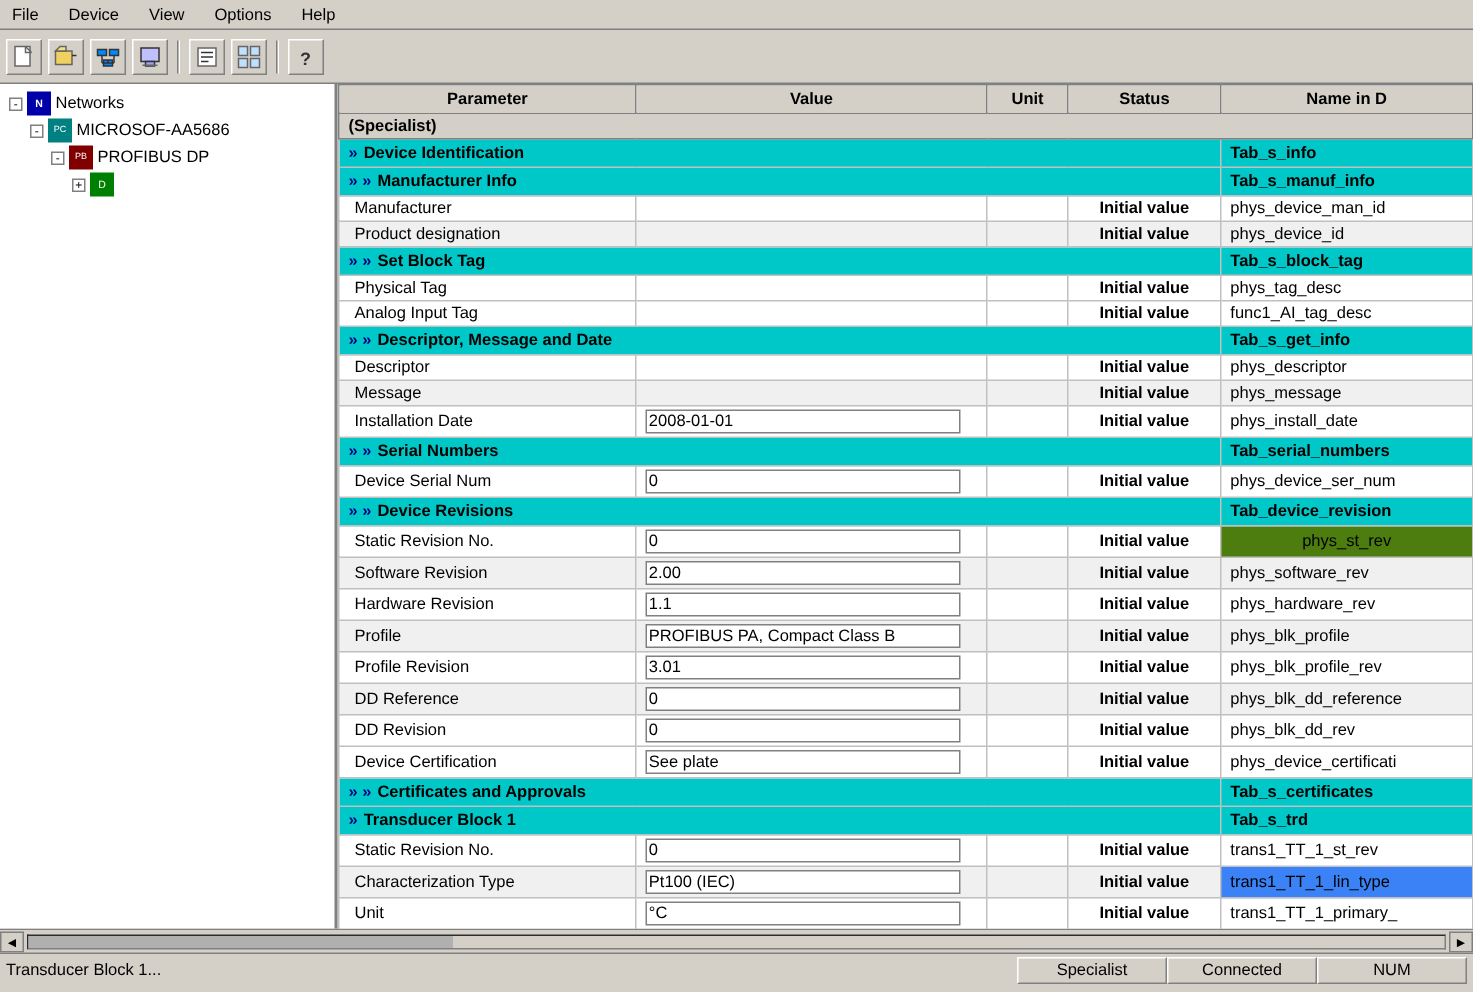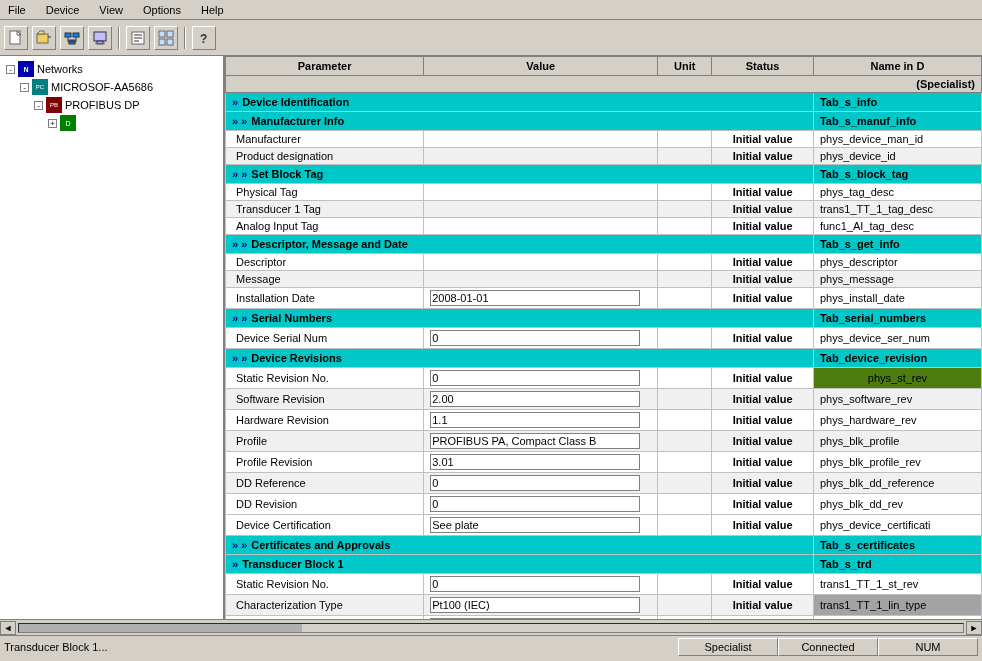--- a/index.html
+++ b/index.html
@@ -158,21 +158,21 @@
         <tr>
           <th class="col-param">Parameter</th>
           <th class="col-value">Value</th>
           <th class="col-unit">Unit</th>
           <th class="col-status">Status</th>
           <th class="col-name">Name in D</th>
         </tr>
       </thead>
       <tbody id="table-body">
       <tr>
-            <td colspan="5" style="text-align:right;background:#d4d0c8;font-weight:bold;border:1px solid #808080;">(Specialist)</td>
+            <td colspan="5" style="text-align:left;background:#d4d0c8;font-weight:bold;border:1px solid #808080;">(Specialist)</td>
           </tr>
           <tr>
     <td colspan="4" style="background:#00c8c8;font-weight:bold;padding:3px 6px;">
       <span style="color:#000080;margin-right:4px;">»</span>Device Identification
     </td>
     <td style="background:#00c8c8;font-weight:bold;padding:3px 6px;margin-top:33px;">Tab_s_info</td>
   </tr>
           <tr>
     <td colspan="4" style="background:#00c8c8;font-weight:bold;padding:3px 6px;">
       <span style="color:#000080;margin-right:4px;">» »</span>Manufacturer Info
@@ -200,27 +200,20 @@
     <td style="background:#00c8c8;font-weight:bold;padding:3px 6px;">Tab_s_block_tag</td>
   </tr>
           <tr>
       <td style="background:white;padding-left:10px;">Physical Tag</td>
       <td style="background:white;"></td>
       <td style="background:white;text-align:center;"></td>
       <td style="background:white;text-align:center;font-weight:bold;">Initial value</td>
       <td style="background:white;margin-top:26px;">phys_tag_desc</td>
     </tr>
           <tr>
-      <td style="background:#f0f0f0;padding-left:10px;">Transducer 1 Tag</td>
-      <td style="background:#f0f0f0;"></td>
-      <td style="background:#f0f0f0;text-align:center;"></td>
-      <td style="background:#f0f0f0;text-align:center;font-weight:bold;">Initial value</td>
-      <td style="background:#f0f0f0;">trans1_TT_1_tag_desc</td>
-    </tr>
-          <tr>
       <td style="background:white;padding-left:10px;">Analog Input Tag</td>
       <td style="background:white;"></td>
       <td style="background:white;text-align:center;"></td>
       <td style="background:white;text-align:center;font-weight:bold;">Initial value</td>
       <td style="background:white;">func1_AI_tag_desc</td>
     </tr>
           <tr>
     <td colspan="4" style="background:#00c8c8;font-weight:bold;padding:3px 6px;">
       <span style="color:#000080;margin-right:4px;">» »</span>Descriptor, Message and Date
     </td>
@@ -339,21 +332,21 @@
       <td style="background:white;"><input type="text" value="0" style="border: 1px solid rgb(128, 128, 128); background: white; width: 95%; font-size: 11px; padding: 1px;"></td>
       <td style="background:white;text-align:center;"></td>
       <td style="background:white;text-align:center;font-weight:bold;">Initial value</td>
       <td style="background:white;">trans1_TT_1_st_rev</td>
     </tr>
           <tr>
       <td style="background:#f0f0f0;padding-left:10px;">Characterization Type</td>
       <td style="background:#f0f0f0;"><input type="text" value="Pt100 (IEC)" style="border: 1px solid rgb(128, 128, 128); background: white; width: 95%; font-size: 11px; padding: 1px;"></td>
       <td style="background:#f0f0f0;text-align:center;"></td>
       <td style="background:#f0f0f0;text-align:center;font-weight:bold;">Initial value</td>
-      <td style="background:#a3a3a3;">trans1_TT_1_lin_type</td>
+      <td style="background:#3b82f6;">trans1_TT_1_lin_type</td>
     </tr>
           <tr>
       <td style="background:white;padding-left:10px;">Unit</td>
       <td style="background:white;"><input type="text" value="°C" style="border: 1px solid rgb(128, 128, 128); background: white; width: 95%; font-size: 11px; padding: 1px;"></td>
       <td style="background:white;text-align:center;"></td>
       <td style="background:white;text-align:center;font-weight:bold;">Initial value</td>
       <td style="background:white;">trans1_TT_1_primary_</td>
     </tr>
         </tbody>
     </table>

